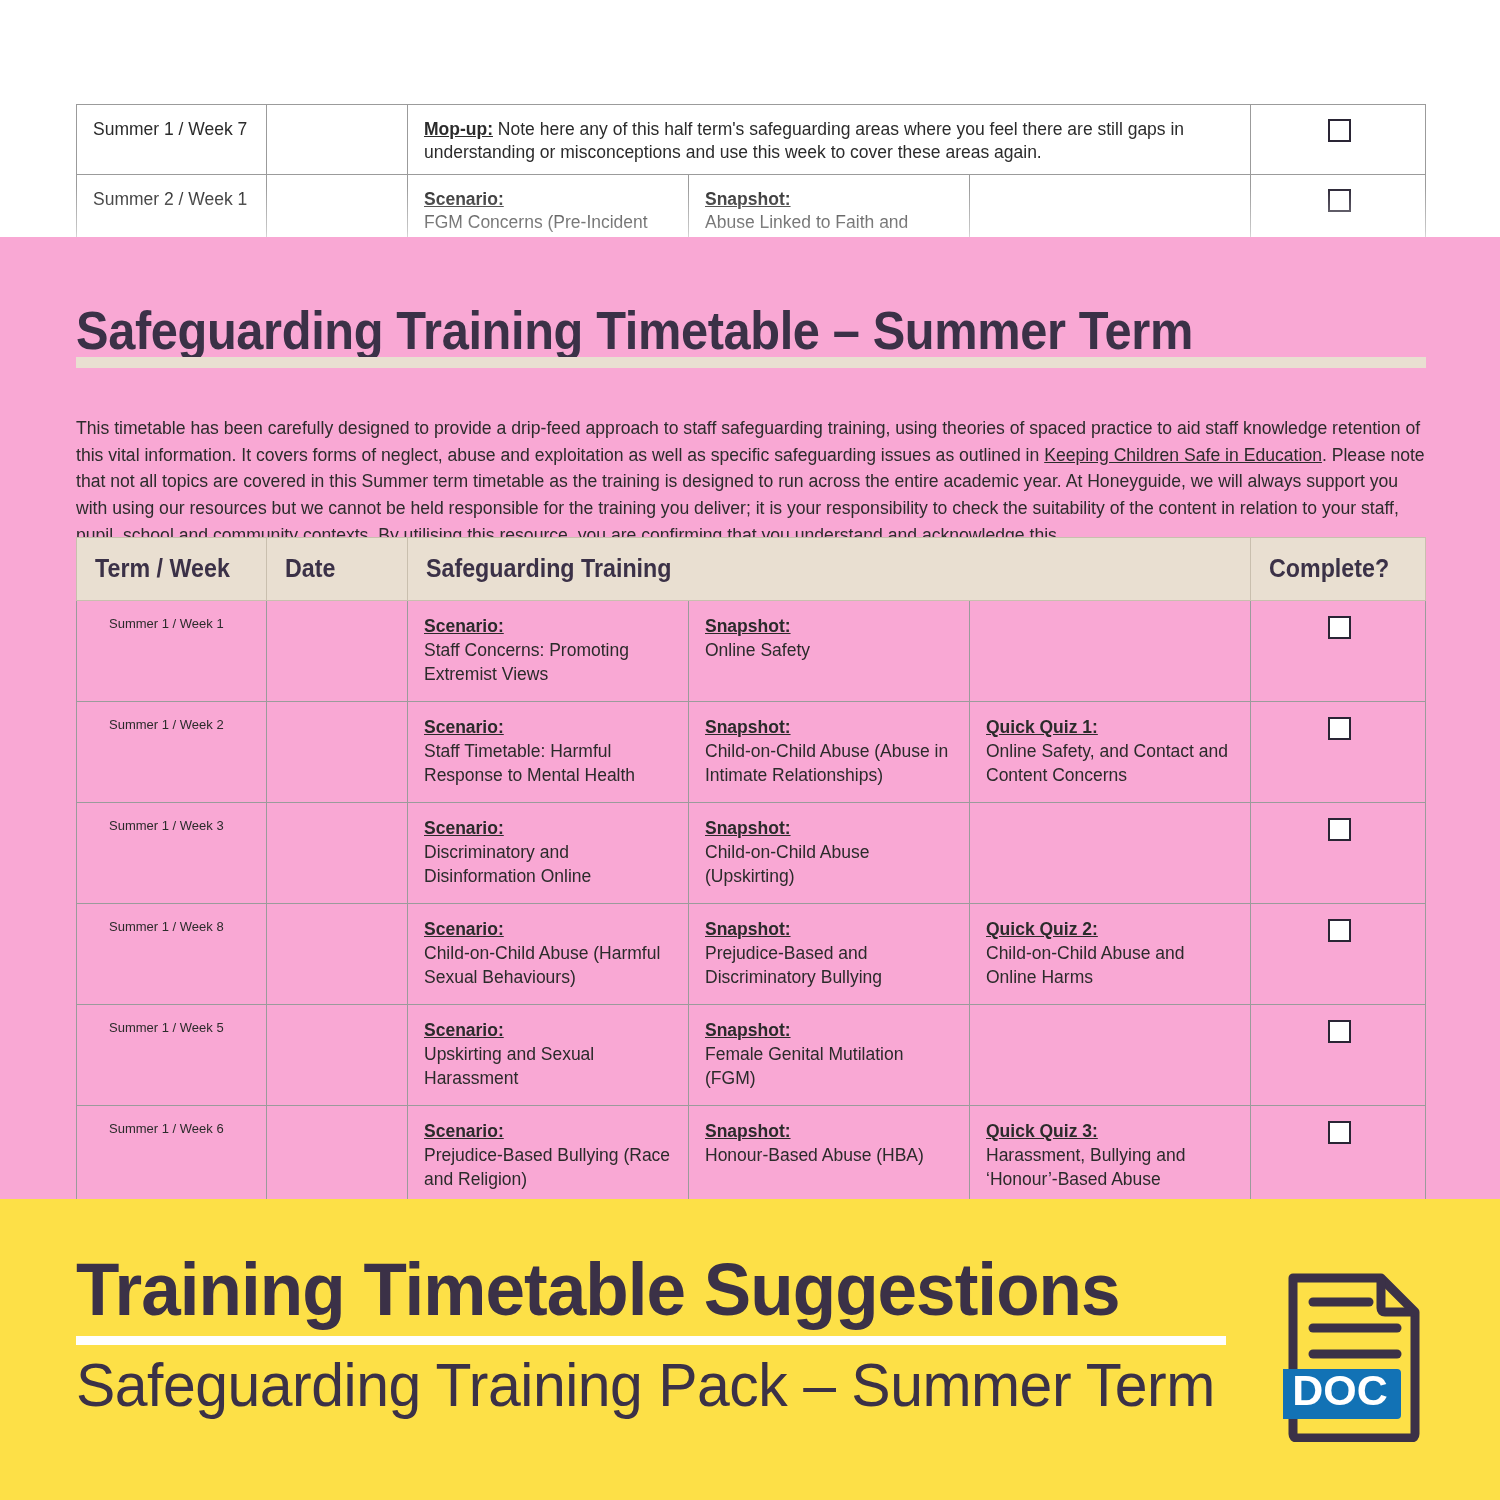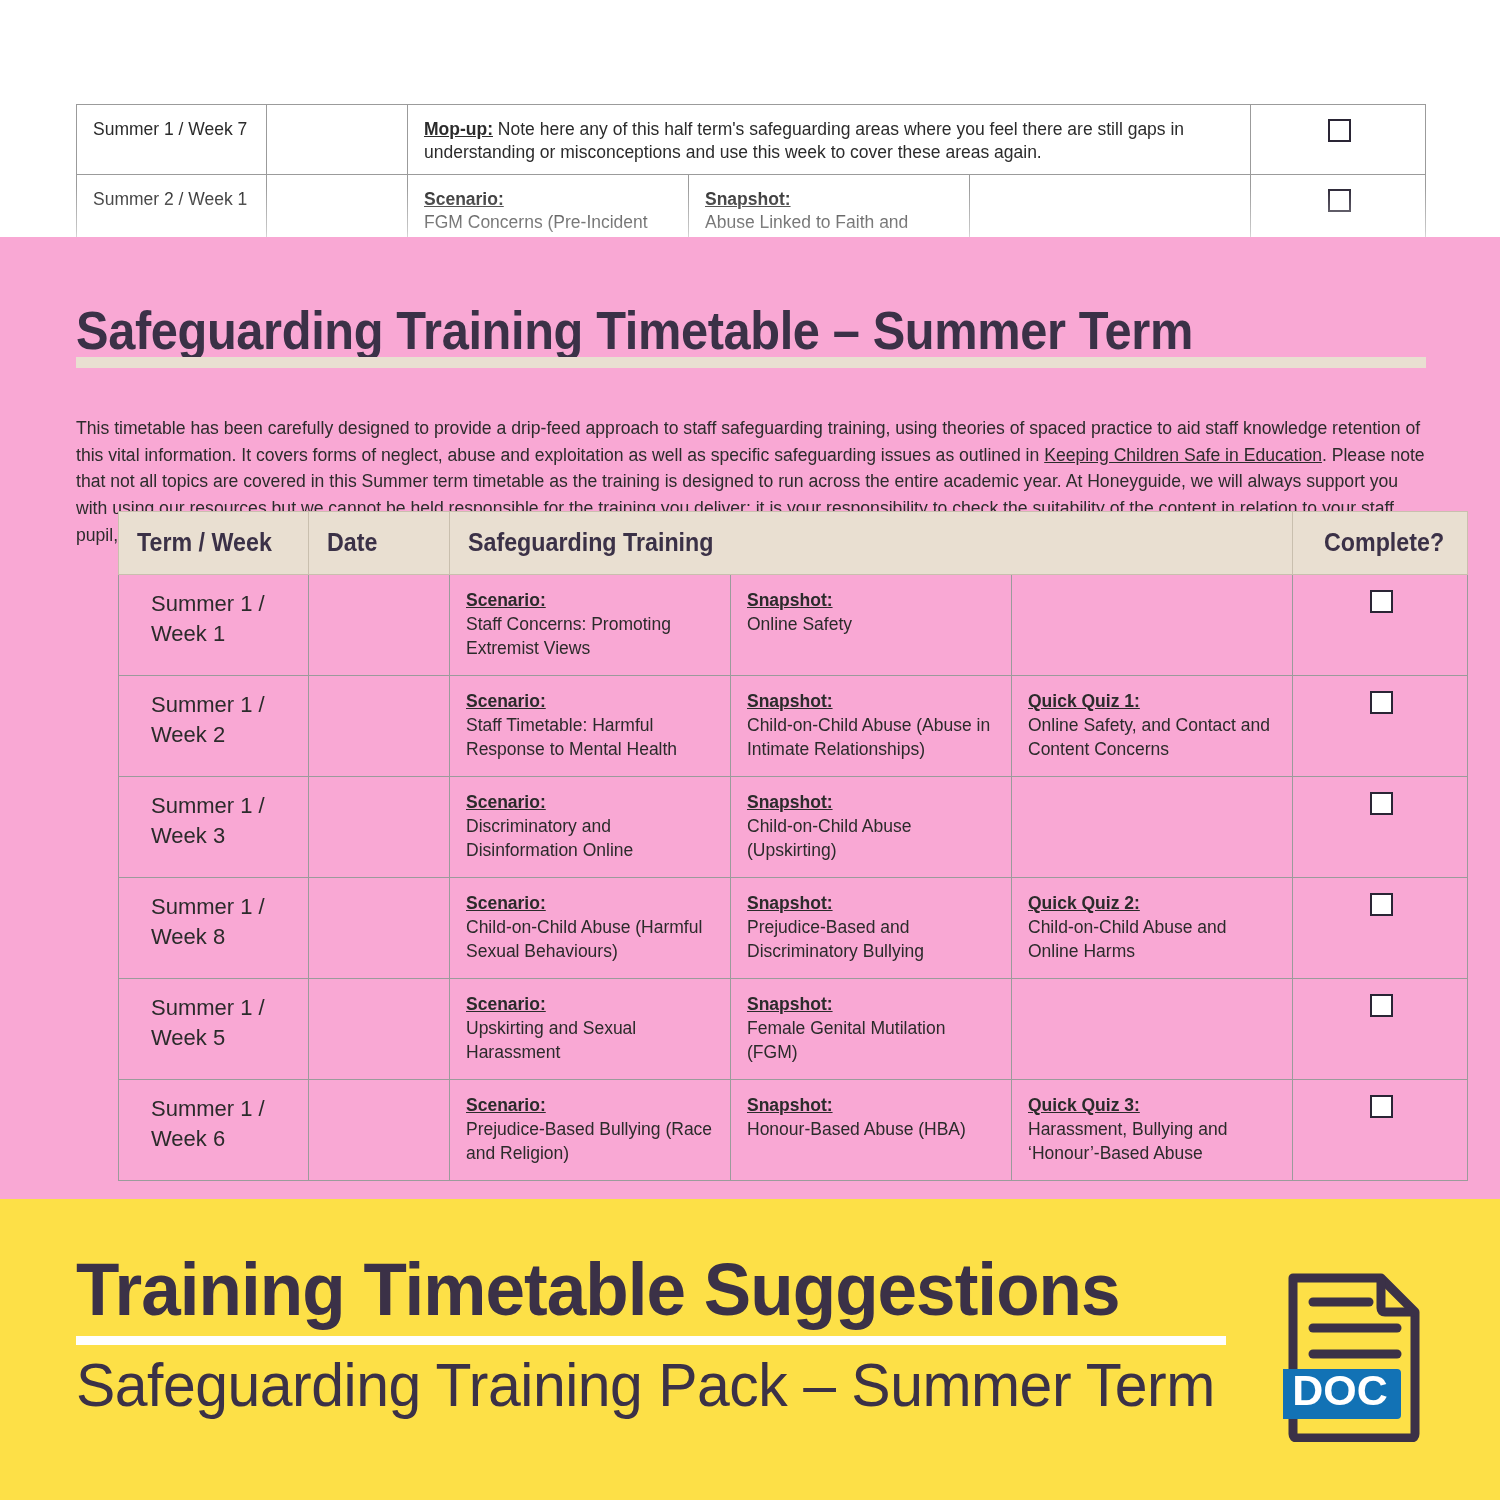--- a/index.html
+++ b/index.html
@@ -66,21 +66,21 @@
 
   .intro{
     position:absolute;left:76px;top:160px;width:1351px;
     font-size:17.6px;
     line-height:1.53;
     color:#2c2c2c;
     text-align:left;
   }
   .intro u{}
 
-  .main-table{position:absolute;left:76px;top:274px;width:1349px;margin-left:42px;}
+  .main-table{position:absolute;left:76px;top:300px;width:1349px;}
   .main-table th{
     background:#e9dfd1;
     border:1px solid #c9bfae;
     color:#3b3147;
     font-size:25px;
     font-weight:bold;
     text-align:left;
     padding:10px 14px 12px 18px;
     height:40px;
     transform:none;
@@ -88,23 +88,23 @@
   .main-table th span{display:inline-block;transform:scaleX(0.93);transform-origin:left center;}
   .main-table td{
     border:1px solid #9b9b9b;
     vertical-align:top;
     padding:14px 14px 14px 16px;
     font-size:17.5px;
     line-height:1.36;
     color:#2b2b2b;
     height:72px;
   }
-  .main-table td.term{font-size:22px;padding-left:32px;}
+  .main-table td.term{font-size:13px;padding-left:32px;}
   th.h-train{}
-  th.h-done{text-align:right;padding-left:6px;}
+  th.h-done{text-align:center;padding-left:6px;}
   th.h-done span{transform:scaleX(0.93);}
 
   
   .banner{
     position:absolute;left:0;top:1199px;width:1500px;height:301px;
     background:#fde047;
   }
   .ban-t1{
     position:absolute;left:76px;top:48px;
     font-size:74px;font-weight:bold;color:#3b3147;

